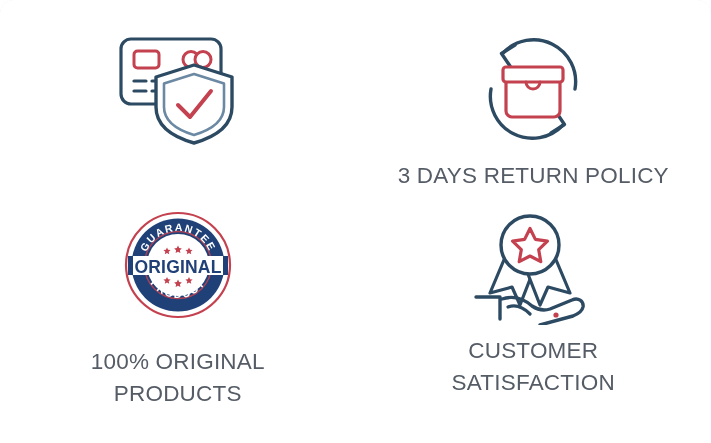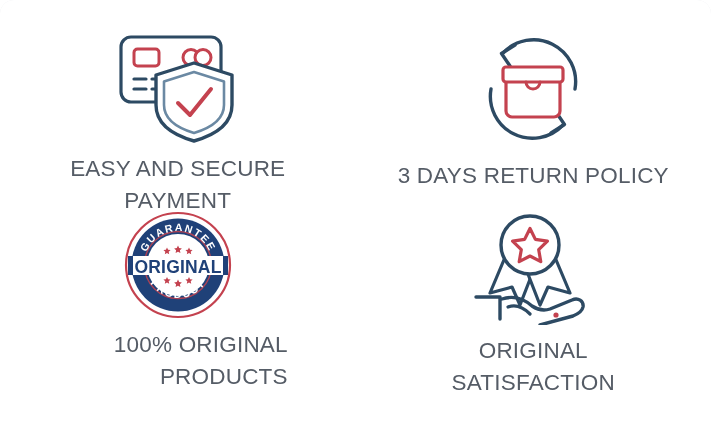--- a/index.html
+++ b/index.html
@@ -80,21 +80,21 @@
   .f-payment       { padding-top: 27px; }
   .f-payment .feature-icon   { height: 122px; }
   .f-payment .feature-label  { margin-top: 8px; max-width: 240px; }
 
   .f-return        { padding-top: 30px; }
   .f-return .feature-icon    { height: 118px; }
   .f-return .feature-label   { margin-top: 12px; max-width: 300px; }
 
   .f-original      { padding-top: 6px; }
   .f-original .feature-icon  { height: 108px; }
-  .f-original .feature-label { margin-top: 10px; max-width: 220px; text-align: right; }
+  .f-original .feature-label { margin-top: 27px; max-width: 220px; }
 
   .f-satisfaction  { padding-top: 0px; }
   .f-satisfaction .feature-icon  { height: 122px; }
   .f-satisfaction .feature-label { margin-top: 8px; max-width: 250px; }
 
   .badge-wrap { position: relative; width: 108px; height: 108px; }
 </style>
 </head>
 <body>
 
@@ -118,21 +118,20 @@
           <line x1="22" y1="62" x2="34" y2="62" stroke="#2d4a63" stroke-width="3.2" stroke-linecap="round"></line>
           <line x1="40" y1="62" x2="56" y2="62" stroke="#2d4a63" stroke-width="3.2" stroke-linecap="round"></line>
 
           <path d="M82 36 L120 48 V78 C120 97 103 108 82 114 C61 108 44 97 44 78 V48 Z" fill="#ffffff" stroke="#2d4a63" stroke-width="3.4" stroke-linejoin="round"></path>
 
           <path d="M82 45 L112 54.5 V78 C112 92.5 98.5 101 82 106 C65.5 101 52 92.5 52 78 V54.5 Z" fill="none" stroke="#6b89a3" stroke-width="2.6" stroke-linejoin="round"></path>
 
           <path d="M66 76 L78 88 L99 62" fill="none" stroke="#c4424f" stroke-width="4" stroke-linecap="round" stroke-linejoin="round"></path>
         </svg>
       </div>
-      <div class="feature-label">EASY AND SECURE PAYMENT</div>
     </div>
 
     <div class="feature f-return">
       <div class="feature-icon">
         <svg width="118" height="112" viewBox="0 0 118 112" fill="none" xmlns="http://www.w3.org/2000/svg">
 
           <path d="M29 20 A 42 42 0 0 1 101 56" fill="none" stroke="#2d4a63" stroke-width="3.4" stroke-linecap="round"></path>
 
           <path d="M41 12 L27.5 20.5 L36 33" fill="none" stroke="#2d4a63" stroke-width="3.4" stroke-linecap="round" stroke-linejoin="round"></path>
 
@@ -210,17 +209,17 @@
 
           <path d="M8 90 H32 V112" fill="none" stroke="#2d4a63" stroke-width="3.4" stroke-linecap="round" stroke-linejoin="round"></path>
 
           <path d="M34 92 C46 88 56 92 64 99 C70 103 76 104 82 102 L104 93 C110 90 116 94 115 100 C114 105 110 107 105 109 L72 118" fill="none" stroke="#2d4a63" stroke-width="3.4" stroke-linecap="round" stroke-linejoin="round"></path>
 
           <path d="M40 100 C48 97 56 101 62 107" fill="none" stroke="#2d4a63" stroke-width="3.2" stroke-linecap="round"></path>
 
           <circle cx="88" cy="108" r="2.6" fill="#c4424f"></circle>
         </svg>
       </div>
-      <div class="feature-label">ORIGINAL SATISFACTION</div>
+      <div class="feature-label">CUSTOMER SATISFACTION</div>
     </div>
 
   </div>
 </div>
 
 </body></html>

